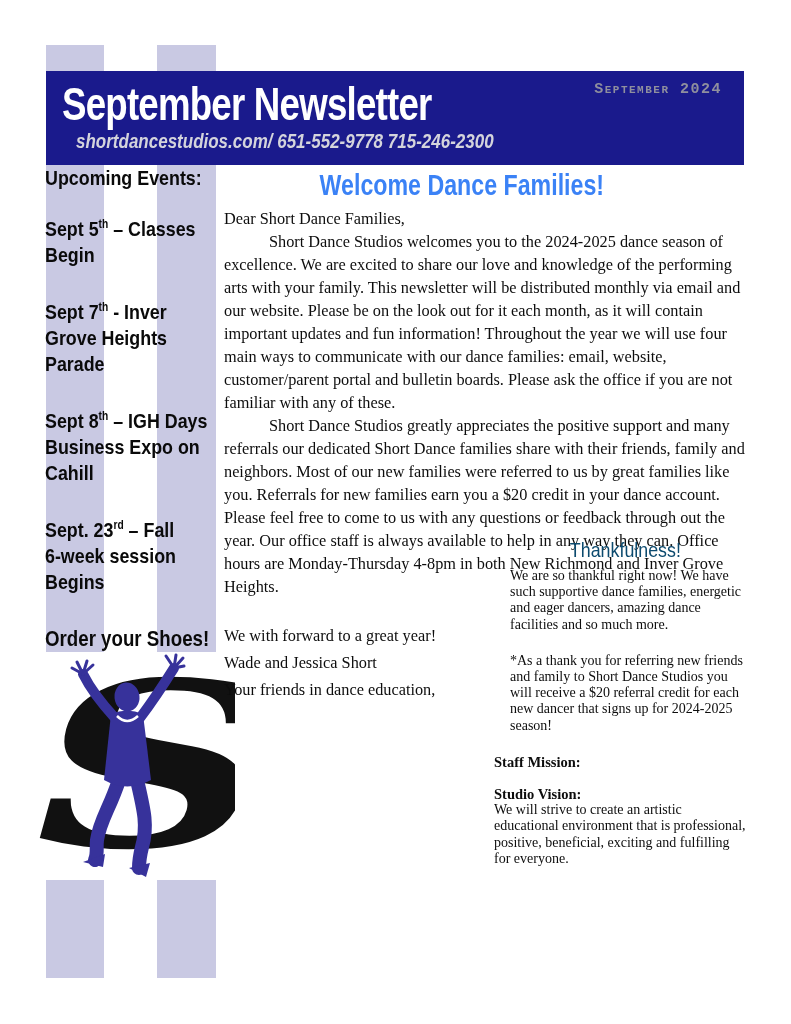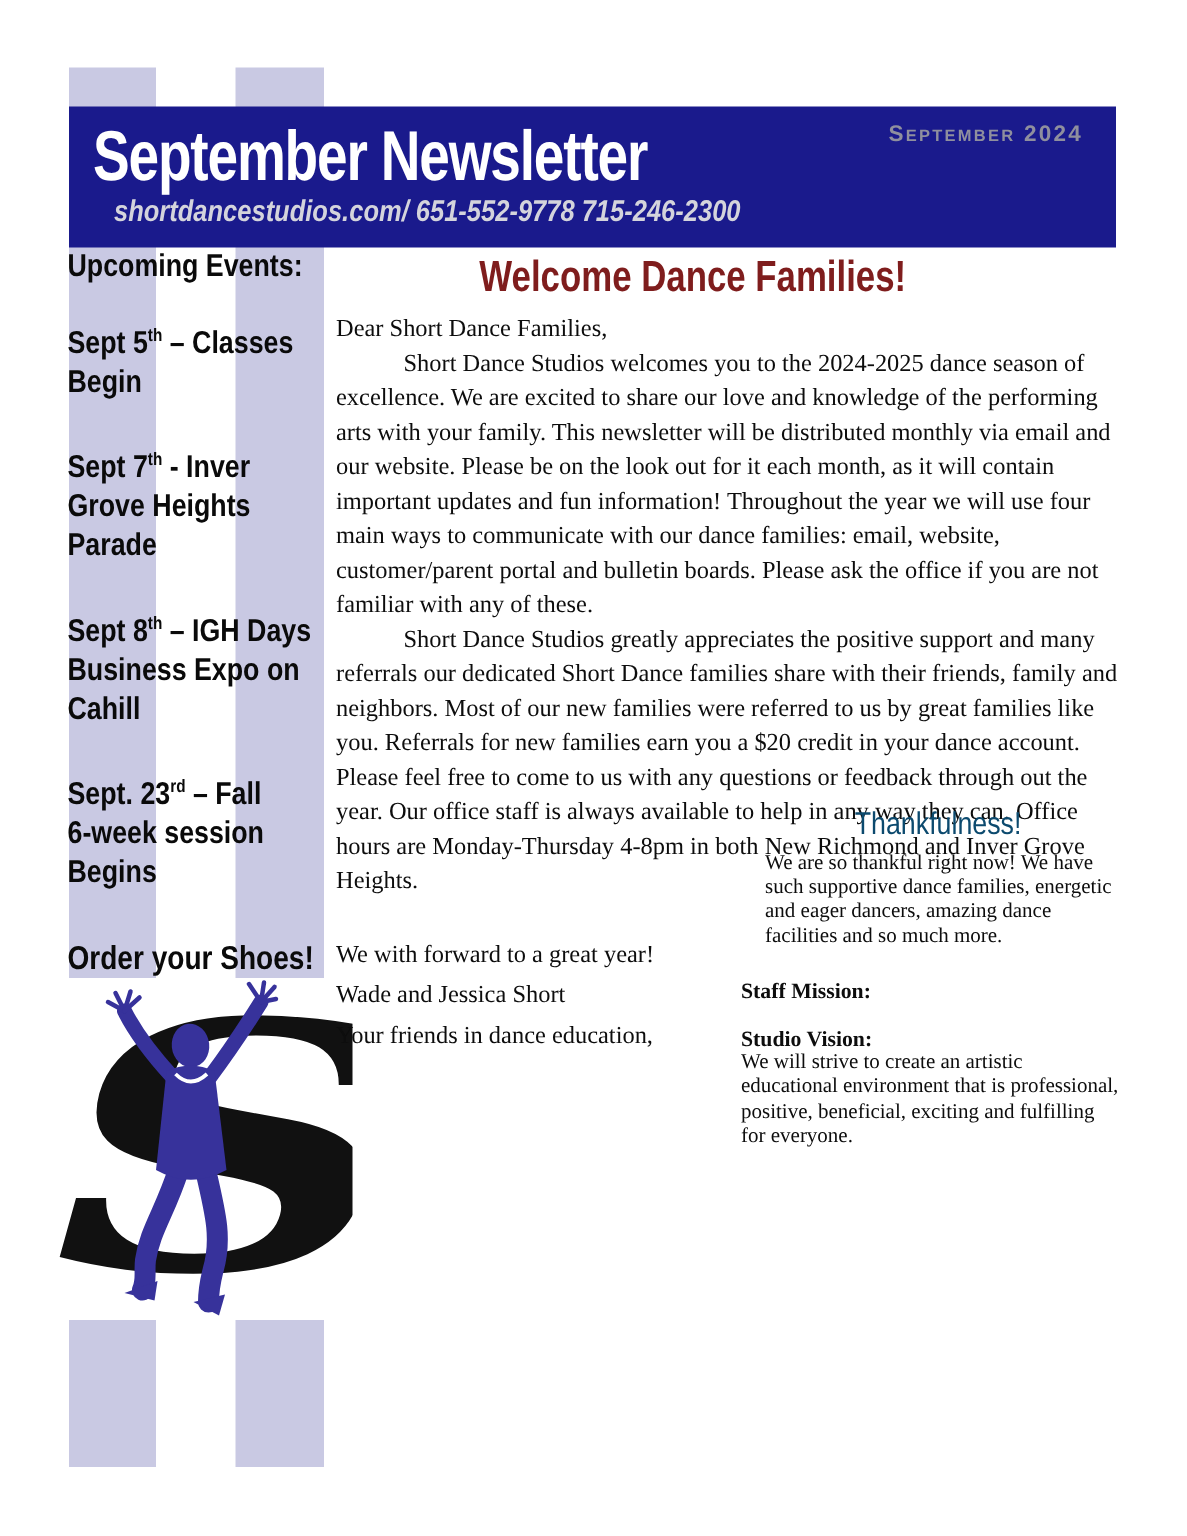--- a/index.html
+++ b/index.html
@@ -12,21 +12,21 @@
   .stripe1{left:46px;width:58px;}
   .stripe2{left:157px;width:59px;}
 
   
   .banner{
     position:absolute;left:46px;top:71px;width:698px;height:94px;
     background:#1a1a8c;color:#ffffff;box-sizing:border-box;padding:6px 16px 0 16px;
   }
   .banner-date{
     position:absolute;top:10px;right:22px;
-    font-family:Liberation Sans, sans-serif;font-weight:bold;
+    font-family:Liberation Mono, monospace;font-weight:bold;
     font-variant:small-caps;letter-spacing:1.5px;font-size:15px;color:#8f8f9e;
   }
   .banner-title{
     display:inline-block;transform:scaleX(.78);transform-origin:left center;
     font-family:"Liberation Sans",sans-serif;font-weight:bold;
     font-size:47px;line-height:50px;letter-spacing:-1px;white-space:nowrap;margin-top:2px;
   }
   .banner-tagline{
     display:inline-block;transform:scaleX(.85);transform-origin:left center;
     font-family:"Liberation Sans",sans-serif;font-weight:bold;font-style:italic;
@@ -45,21 +45,21 @@
   .evline{display:block;}
   .shoes{font-size:22px;margin-top:14px;white-space:nowrap;}
 
   
   .logo-box{position:absolute;left:25px;top:652px;width:210px;height:228px;background:#ffffff;}
   .logo-box svg{position:absolute;left:0;top:0;}
 
   
   .main-col{position:absolute;left:224px;top:170px;width:524px;}
   .welcome{
-    text-align:center;margin:0 48px 7px 0;color:#7f1d1d;
+    text-align:center;margin:0 48px 7px 0;color:#3b82f6;
     font-family:"Liberation Sans",sans-serif;font-weight:bold;font-size:29px;line-height:30px;
   }
   .welcome span{display:inline-block;transform:scaleX(.8);transform-origin:center;white-space:nowrap;}
   .main-col p{margin:0;font-size:16.3px;line-height:23px;}
   .main-col p.ind{text-indent:45px;}
   .closing{margin-top:26px;font-size:16.3px;line-height:23px;}
   .closing div{margin-bottom:4px;}
 
   
   .right-col{position:absolute;left:494px;top:539px;width:252px;font-size:14px;line-height:16.2px;}
@@ -146,20 +146,21 @@
   <div class="closing">
     <div>We with forward to a great year!</div>
     <div>Wade and Jessica Short</div>
     <div>Your friends in dance education,</div>
   </div>
 </div>
 
 <div class="right-col">
   <div class="thanks-h"><span>Thankfulness!</span></div>
   <p>We are so thankful right now!  We have such supportive dance families, energetic and eager dancers, amazing dance facilities and so much more.</p>
+  <p>*As a thank you for referring new friends and family to Short Dance Studios you will receive a $20 referral credit for each new dancer that signs up for 2024-2025 season!</p>
 
   <div class="rc-block">
     <div class="rc-h">Staff Mission:</div>
   </div>
 
   <div class="rc-block">
     <div class="rc-h">Studio Vision:</div>
     <div>We will strive to create an artistic educational environment that is professional, positive, beneficial, exciting and fulfilling for everyone.</div>
   </div>
 </div>

